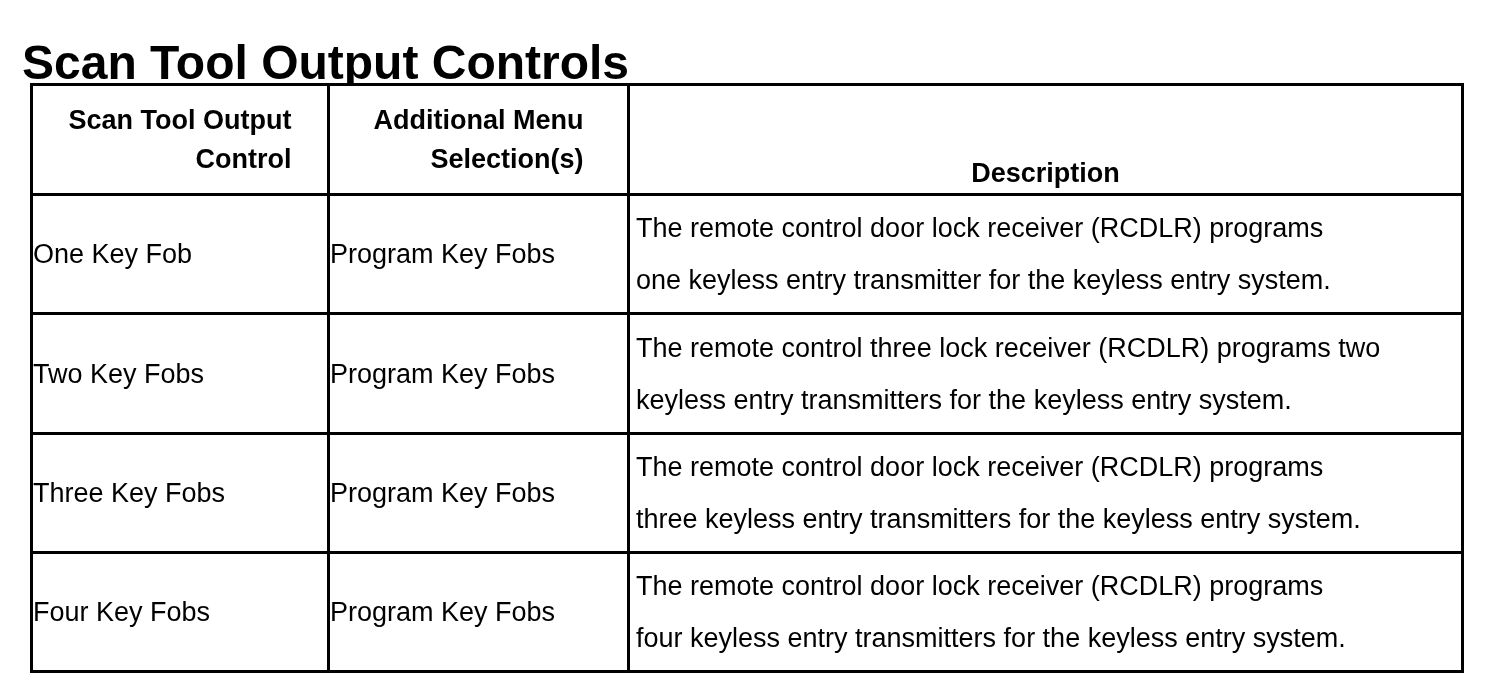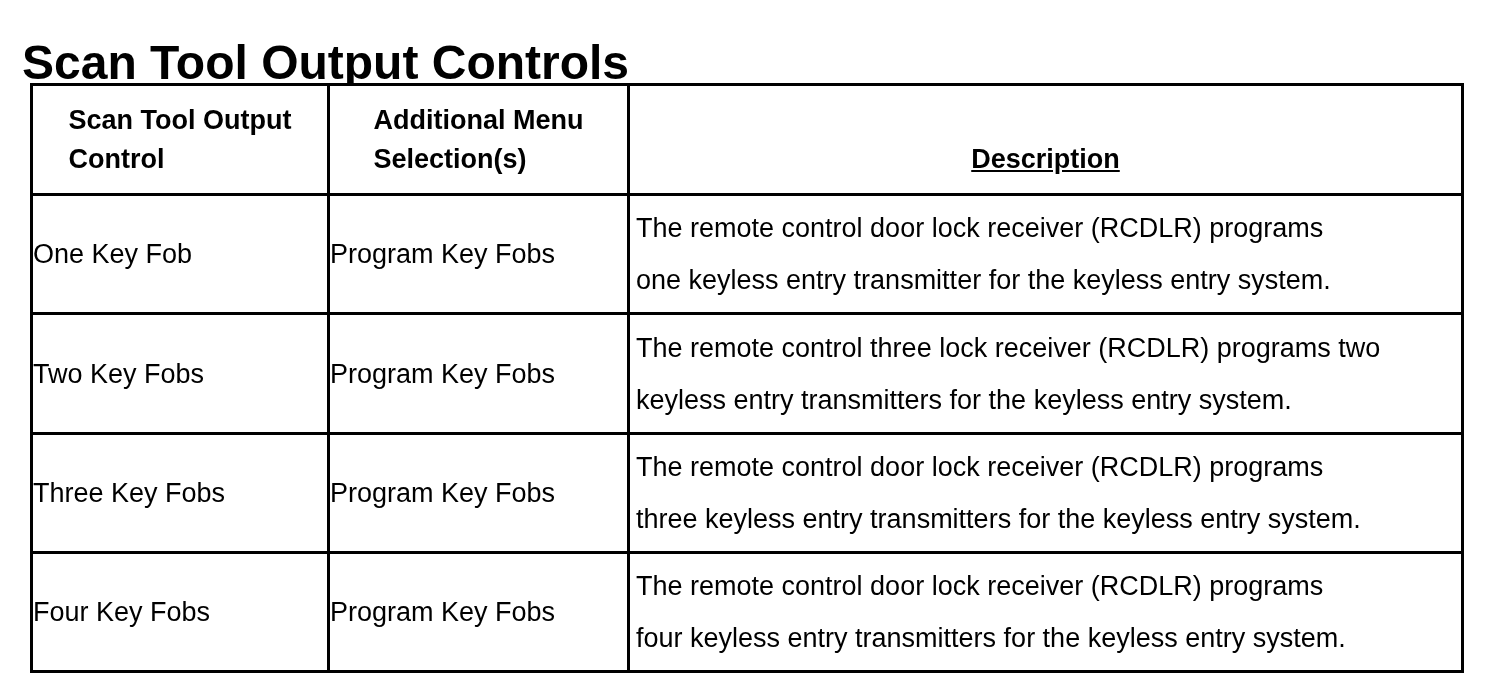--- a/index.html
+++ b/index.html
@@ -43,28 +43,27 @@
     align-items: center;
     border-right: 3px solid #000000;
     border-bottom: 3px solid #000000;
     overflow: hidden;
   }
   .cell.col-last { border-right: none; }
   .cell.row-last { border-bottom: none; }
   .cell.head {
     font-weight: bold;
     justify-content: center;
-    text-align: left;
+    text-align: right;
     white-space: pre-line;
     line-height: 39px;
   }
   .cell.head.head-low {
     align-items: flex-end;
-    padding-bottom: 14px;
-    text-decoration: underline;
+    padding-bottom: 0;
   }
   .cell.body-cell {
     line-height: 30px;
   }
   .cell.desc-cell {
     padding-left: 6px;
     white-space: pre-line;
     line-height: 52px;
   }
 </style>

